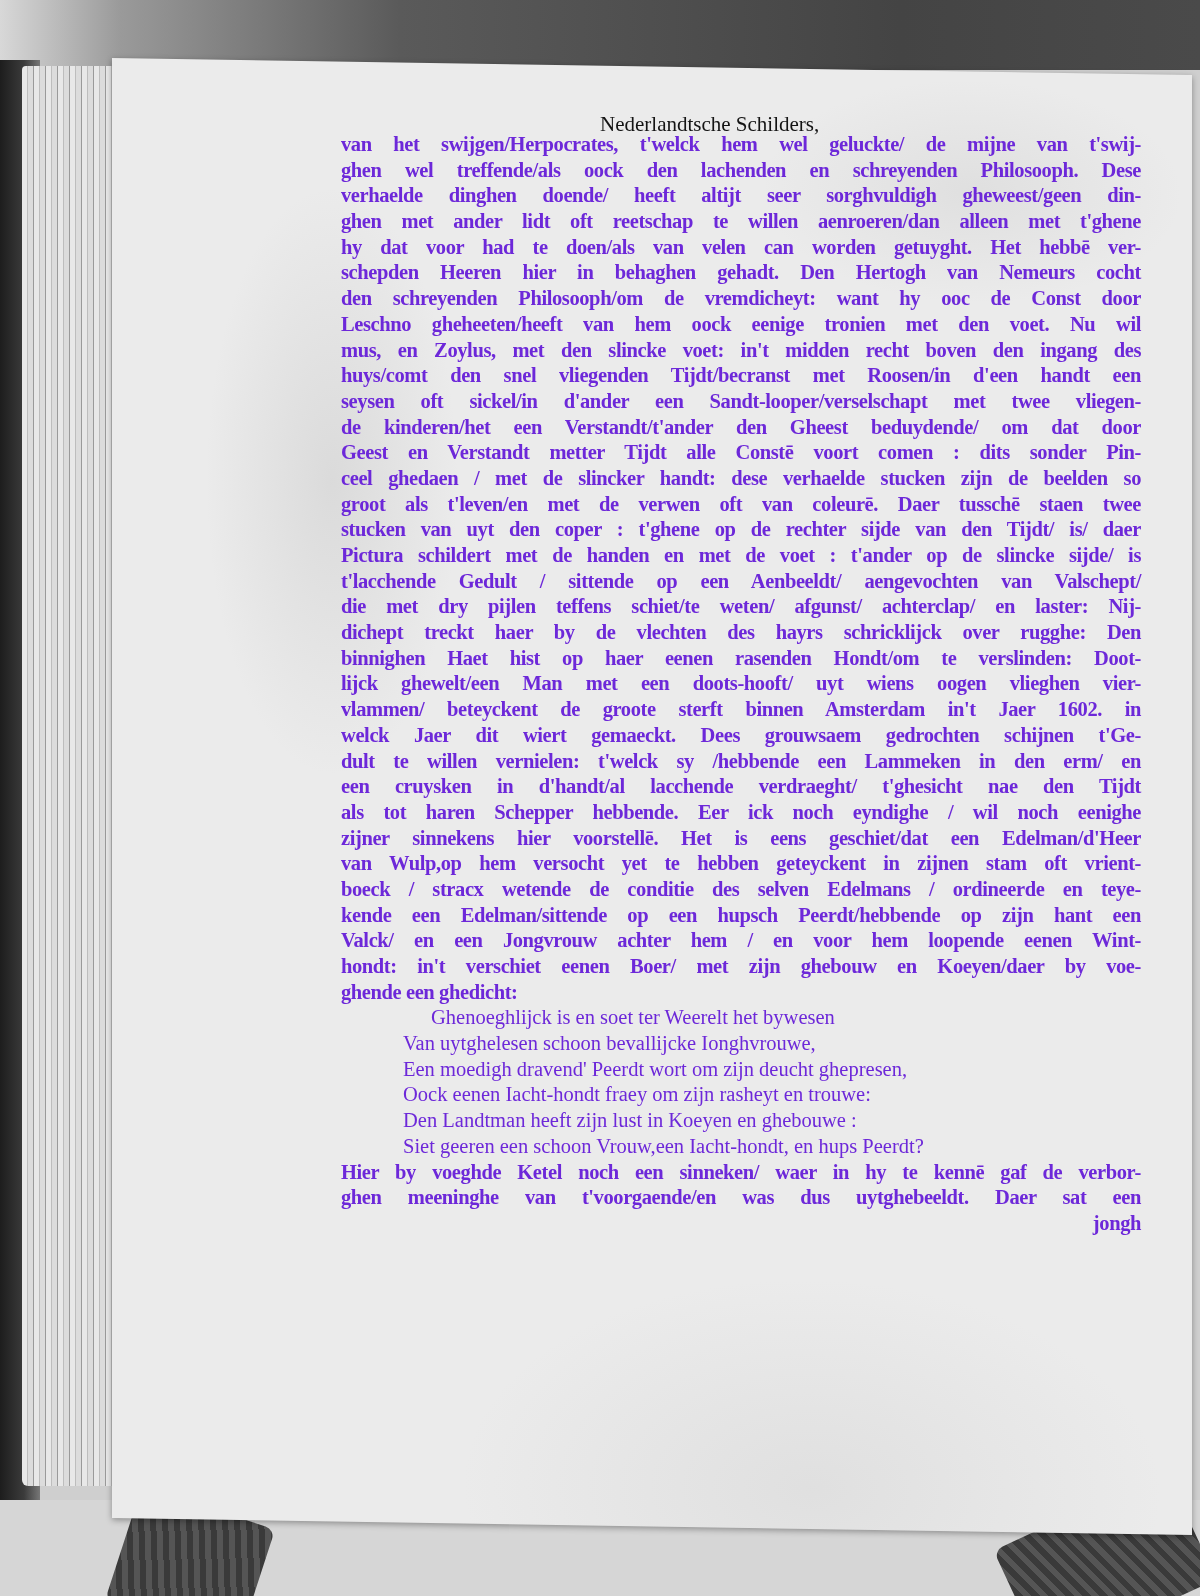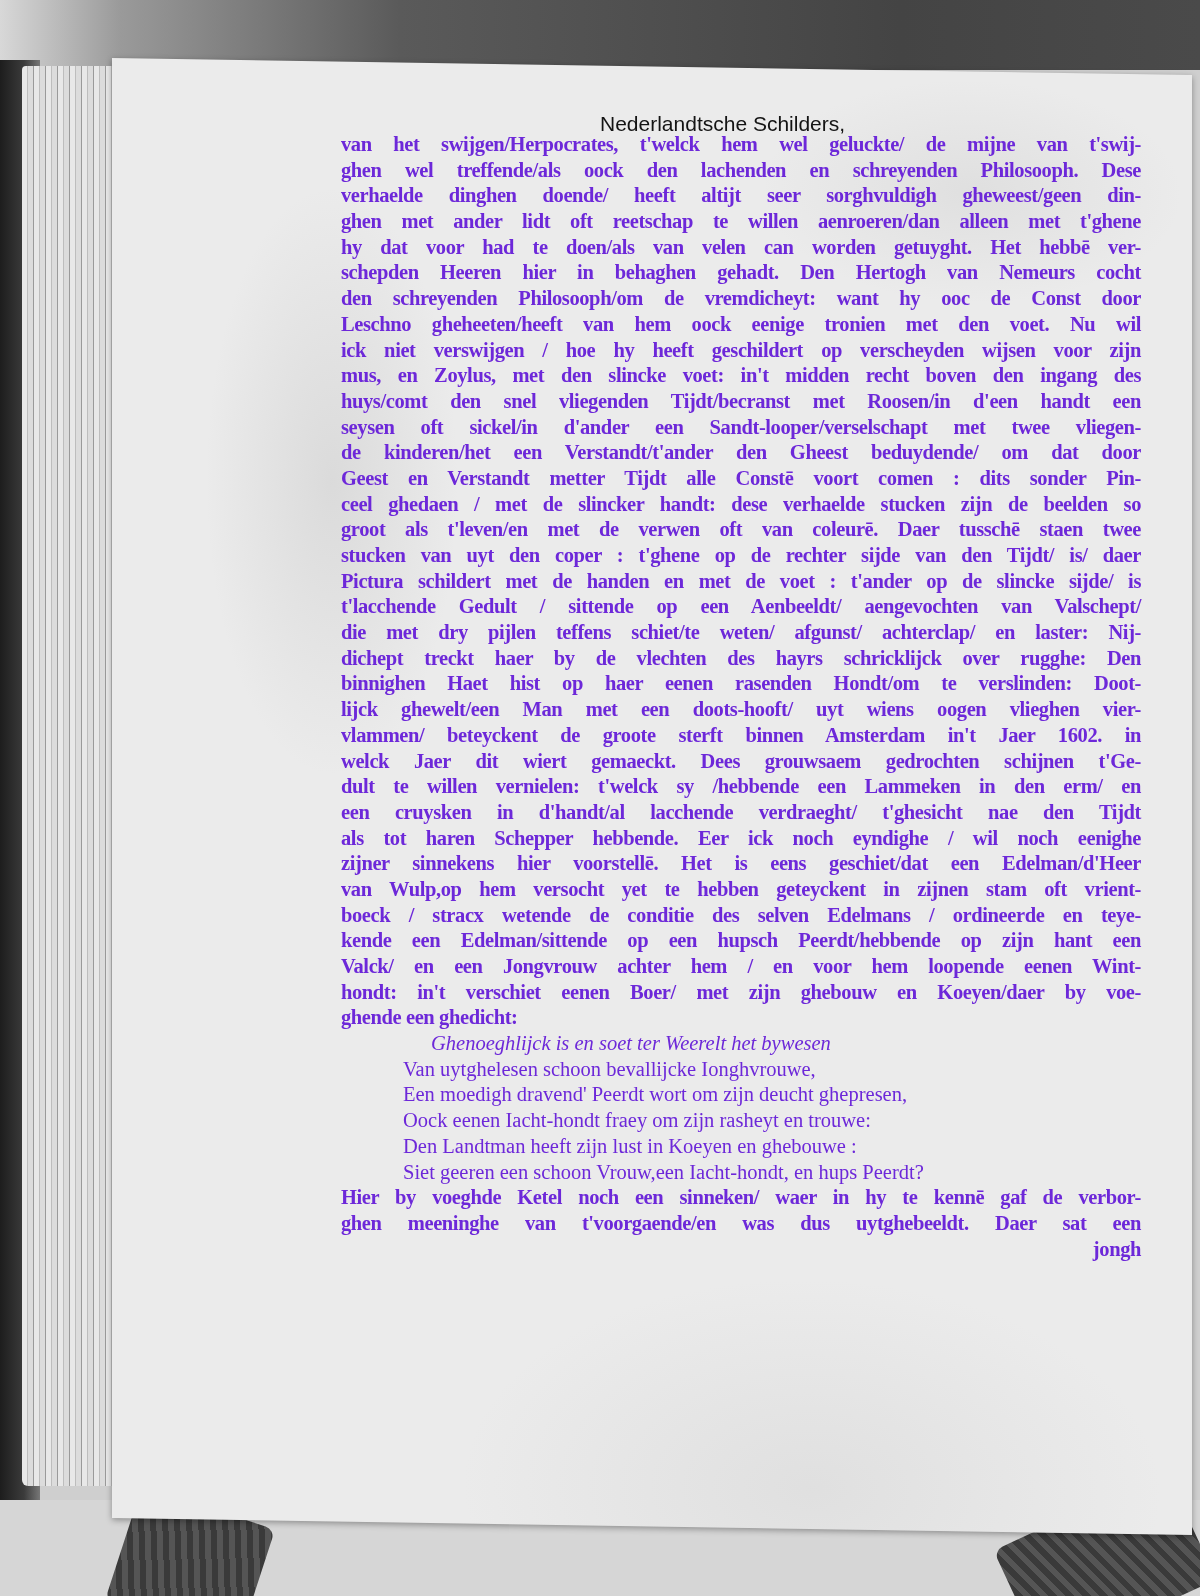--- a/index.html
+++ b/index.html
@@ -37,37 +37,37 @@
     background-image:
       radial-gradient(ellipse 180px 420px at 220px 420px, rgba(160,160,160,0.22), transparent 70%),
       radial-gradient(ellipse 300px 160px at 860px 120px, rgba(170,170,170,0.18), transparent 70%),
       radial-gradient(ellipse 500px 300px at 700px 1420px, rgba(190,190,190,0.25), transparent 70%);
     transform: skewY(0.9deg);
     transform-origin: left top;
     box-shadow: 0 2px 6px rgba(0,0,0,0.35);
   }
   .running-head {
     position: absolute; left: 600px; top: 112px;
-    font-family: Liberation Sans, sans-serif; font-size: 21px; color: #141414;
+    font-family: Liberation Serif, serif; font-size: 21px; color: #141414;
   }
   .body-text {
     position: absolute; left: 341px; top: 132px; width: 800px;
     font-family: "Liberation Serif", serif; font-weight: bold;
     font-size: 20.5px; color: #6d28d9; line-height: 25.7px;
     letter-spacing: -0.4px;
   }
   .line { white-space: nowrap; display: block; height: 25.7px; text-align: justify; text-align-last: justify; }
   .line.last { text-align-last: left; }
   .line.right { text-align: center; text-align-last: right; }
   .poem {
     font-family: "Liberation Serif", serif; font-weight: normal;
     font-size: 20.5px; letter-spacing: 0;
   }
   .poem .pline { display: block; height: 25.7px; white-space: nowrap; }
-  .poem .pline.first { padding-left: 90px; font-style: italic; }
+  .poem .pline.first { padding-left: 90px; }
   .poem .pline.rest { padding-left: 62px; }
 </style>
 </head>
 <body>
 
 <div class="bg-top"></div>
 <div class="bg-bottom"></div>
 <div class="strap left"></div>
 <div class="strap right"></div>
 <div class="book-edge"></div>
@@ -79,21 +79,20 @@
 <div class="body-text">
   <div id="prose1">
       <span class="line">van het swijgen/Herpocrates, t'welck hem wel geluckte/ de mijne van t'swij-</span>
       <span class="line">ghen wel treffende/als oock den lachenden en schreyenden Philosooph. Dese</span>
       <span class="line">verhaelde dinghen doende/ heeft altijt seer sorghvuldigh gheweest/geen din-</span>
       <span class="line">ghen met ander lidt oft reetschap te willen aenroeren/dan alleen met t'ghene</span>
       <span class="line">hy dat voor had te doen/als van velen can worden getuyght. Het hebbē ver-</span>
       <span class="line">schepden Heeren hier in behaghen gehadt. Den Hertogh van Nemeurs cocht</span>
       <span class="line">den schreyenden Philosooph/om de vremdicheyt: want hy ooc de Const door</span>
       <span class="line">Leschno gheheeten/heeft van hem oock eenige tronien met den voet. Nu wil</span>
-      <span class="line">ick niet verswijgen / hoe hy heeft geschildert op verscheyden wijsen voor zijn</span>
       <span class="line">mus, en Zoylus, met den slincke voet: in't midden recht boven den ingang des</span>
       <span class="line">huys/comt den snel vliegenden Tijdt/becranst met Roosen/in d'een handt een</span>
       <span class="line">seysen oft sickel/in d'ander een Sandt-looper/verselschapt met twee vliegen-</span>
       <span class="line">de kinderen/het een Verstandt/t'ander den Gheest beduydende/ om dat door</span>
       <span class="line">Geest en Verstandt metter Tijdt alle Constē voort comen : dits sonder Pin-</span>
       <span class="line">ceel ghedaen / met de slincker handt: dese verhaelde stucken zijn de beelden so</span>
       <span class="line">groot als t'leven/en met de verwen oft van coleurē. Daer tusschē staen twee</span>
       <span class="line">stucken van uyt den coper : t'ghene op de rechter sijde van den Tijdt/ is/ daer</span>
       <span class="line">Pictura schildert met de handen en met de voet : t'ander op de slincke sijde/ is</span>
       <span class="line">t'lacchende Gedult / sittende op een Aenbeeldt/ aengevochten van Valschept/</span>

